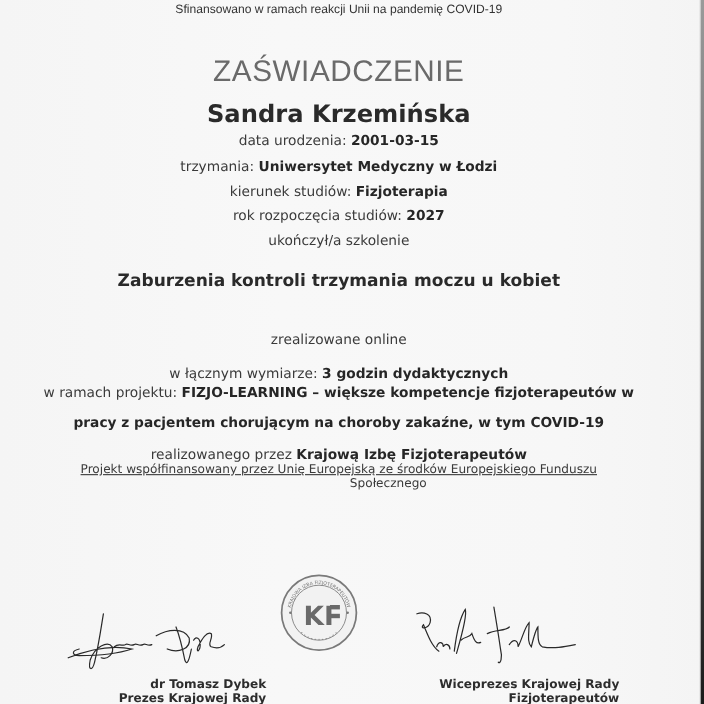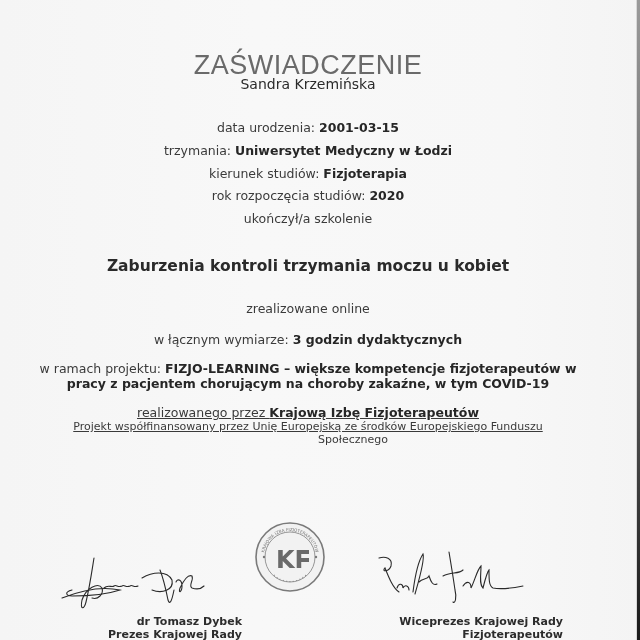--- a/index.html
+++ b/index.html
@@ -48,46 +48,46 @@
     color: #333;
   }
   .title {
     top: 50px;
     font-family: "Liberation Sans", sans-serif;
     font-size: 27px;
     color: #6a6a6a;
     letter-spacing: 0.5px;
   }
   .name {
-    top: 76px;
-    font-size: 14px;
-    font-weight: normal;
+    top: 92px;
+    font-size: 22px;
+    font-weight: bold;
     color: #2a2a2a;
   }
   .info {
     font-size: 12.5px;
     color: #3a3a3a;
   }
   .info b { color: #262626; }
   .l-dob { top: 120px; }
   .l-uni { top: 143px; }
   .l-field { top: 166px; }
   .l-year { top: 188px; }
   .l-done { top: 211px; }
   .course {
-    top: 257px;
+    top: 246px;
     font-size: 15.5px;
     font-weight: bold;
     color: #2a2a2a;
   }
   .l-online { top: 301px; }
   .l-hours { top: 332px; }
-  .l-proj1 { top: 361px; }
+  .l-proj1 { top: 349px; }
   .l-proj2 { top: 376px; }
-  .l-real { top: 405px; text-decoration: underline; }
+  .l-real { top: 405px; }
   .small {
     font-size: 11px;
     color: #3a3a3a;
   }
   .l-cofin1 { top: 420px; text-decoration: underline; }
   .l-cofin2 { top: 433px; padding-left: 45px; }
 
   .sig-block {
     position: absolute;
     top: 540px;
@@ -113,39 +113,40 @@
     top: 521px;
     width: 72px;
     height: 72px;
   }
 </style>
 </head>
 <body>
 
 <div class="page">
 
+  <div class="line top-note">Sfinansowano w ramach reakcji Unii na pandemię COVID-19</div>
 
   <div class="line title">ZAŚWIADCZENIE</div>
 
   <div class="line name">Sandra Krzemińska</div>
 
   <div class="line info l-dob">
     <span>data urodzenia: </span><b>2001-03-15</b>
   </div>
 
   <div class="line info l-uni">
     <span>trzymania: </span><b>Uniwersytet Medyczny w Łodzi</b>
   </div>
 
   <div class="line info l-field">
     <span>kierunek studiów: </span><b>Fizjoterapia</b>
   </div>
 
   <div class="line info l-year">
-    <span>rok rozpoczęcia studiów: </span><b>2020</b>
+    <span>rok rozpoczęcia studiów: </span><b>2027</b>
   </div>
 
   <div class="line info l-done">ukończył/a szkolenie</div>
 
   <div class="line course">Zaburzenia kontroli trzymania moczu u kobiet</div>
 
   <div class="line info l-online">zrealizowane online</div>
 
   <div class="line info l-hours">
     <span>w łącznym wymiarze: </span><b>3 godzin dydaktycznych</b>

